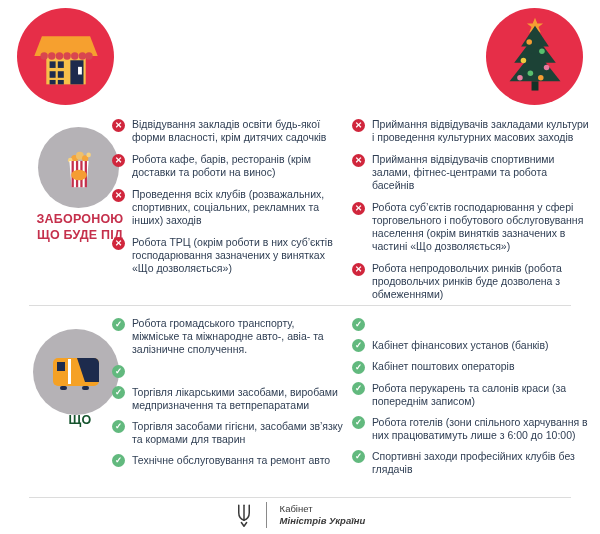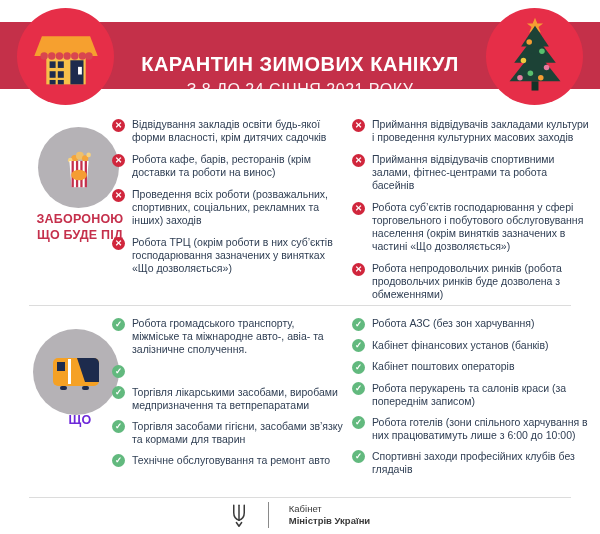--- a/index.html
+++ b/index.html
@@ -17,53 +17,49 @@
   .hcircle.left{left:17px}.hcircle.right{left:486px}
 
   
   .graycircle{position:absolute;border-radius:50%;background:#b5b2b6;
         display:flex;align-items:center;justify-content:center;}
   .gc1{left:38px;top:127px;width:81px;height:81px;}
   .gc2{left:33px;top:329px;width:86px;height:86px;}
   .side-label{position:absolute;left:0;width:160px;text-align:center;
         font-weight:bold;font-size:12.5px;line-height:1.3;letter-spacing:.2px;}
   .side-label.red{top:211px;color:#c5304c;}
-  .side-label.green{top:412px;color:#6d28d9;}
+  .side-label.green{top:412px;color:#14532d;}
 
   .col{position:absolute;width:232px;list-style:none;margin:0;padding:0;}
   .p1{left:112px;top:118px;}  .p2{left:352px;top:118px;width:238px;}
   .a1{left:112px;top:317px;}  .a2{left:352px;top:317px;width:238px;}
   .item{display:flex;gap:7px;margin-bottom:9px;}
   .a1 .item,.a2 .item{margin-bottom:8px;}
   .item .txt{font-size:10.5px;line-height:1.24;color:#2f3e53;}
   .marker{flex:0 0 13px;width:13px;height:13px;border-radius:50%;margin-top:0.5px;
         display:flex;align-items:center;justify-content:center;
         color:#fff;font-size:8.5px;font-weight:bold;line-height:1;}
   .marker.ban{background:#d0263c;}
   .marker.ok{background:#62b97e;}
 
   .divider{position:absolute;left:29px;right:29px;height:1px;background:#dcdcdc;}
   .d1{top:305px;} .d2{top:497px;}
 
   
   .footer{position:absolute;left:0;top:502px;width:600px;display:flex;
-        align-items:center;justify-content:center;gap:20px;color:#3a3a3a;}
+        align-items:center;justify-content:center;gap:13px;color:#3a3a3a;}
   .footer .vline{width:1px;height:26px;background:#8a8a8a;}
   .footer .org{font-size:9.5px;line-height:1.3;}
-  .footer .org .l2{font-weight:bold;}
+  .footer .org .l2{font-weight:bold;font-style:italic;}
 </style>
 </head>
 <body>
 
 <div class="page">
 
-  <div class="band">
-    <div class="band-title">КАРАНТИН ЗИМОВИХ КАНІКУЛ</div>
-    <div class="band-sub">З 8 ДО 24 СІЧНЯ 2021 РОКУ</div>
-  </div>
 
   <div class="hcircle left">
     <svg width="70" height="70" viewBox="0 0 64 64">
       <rect x="14" y="30" width="36" height="27" fill="#f7c04a"></rect>
       <path d="M10 13 h44 l7 18 h-58 z" fill="#f6a02f"></path>
       <circle cx="12" cy="31" r="3.4" fill="#d9464f"></circle>
         <circle cx="19" cy="31" r="3.4" fill="#d9464f"></circle>
       <circle cx="26" cy="31" r="3.4" fill="#d9464f"></circle>
         <circle cx="33" cy="31" r="3.4" fill="#d9464f"></circle>
       <circle cx="40" cy="31" r="3.4" fill="#d9464f"></circle>
@@ -121,21 +117,21 @@
     <li class="item">
       <span class="marker ban">✕</span>
       <span class="txt">Відвідування закладів освіти будь-якої форми власності, крім дитячих садочків</span>
       </li>
     <li class="item">
       <span class="marker ban">✕</span>
       <span class="txt">Робота кафе, барів, ресторанів (крім доставки та роботи на винос)</span>
       </li>
     <li class="item">
       <span class="marker ban">✕</span>
-      <span class="txt">Проведення всіх роботи (розважальних, спортивних, соціальних, рекламних та інших) заходів</span>
+      <span class="txt">Проведення всіх клубів (розважальних, спортивних, соціальних, рекламних та інших) заходів</span>
       </li>
     <li class="item">
       <span class="marker ban">✕</span>
       <span class="txt">Робота ТРЦ (окрім роботи в них суб’єктів господарювання зазначених у винятках «Що дозволяється»)</span>
       </li>
   </ul>
 
   <ul class="col p2">
     <li class="item">
       <span class="marker ban">✕</span>
@@ -189,21 +185,20 @@
       </li>
     <li class="item">
       <span class="marker ok">✓</span>
       <span class="txt">Технічне обслуговування та ремонт авто</span>
       </li>
   </ul>
 
   <ul class="col a2">
     <li class="item">
       <span class="marker ok">✓</span>
-      <span class="txt">Робота АЗС (без зон харчування)</span>
       </li>
     <li class="item">
       <span class="marker ok">✓</span>
       <span class="txt">Кабінет фінансових установ (банків)</span>
       </li>
     <li class="item">
       <span class="marker ok">✓</span>
       <span class="txt">Кабінет поштових операторів</span>
       </li>
     <li class="item">

